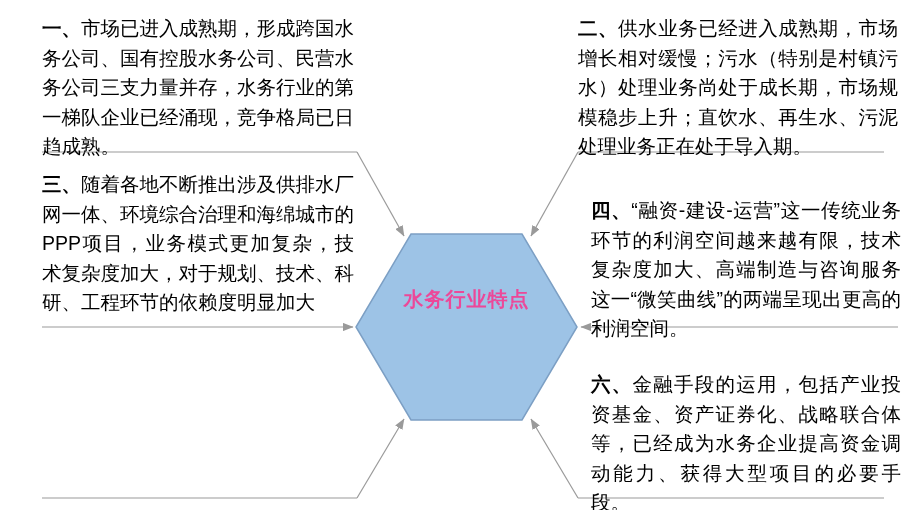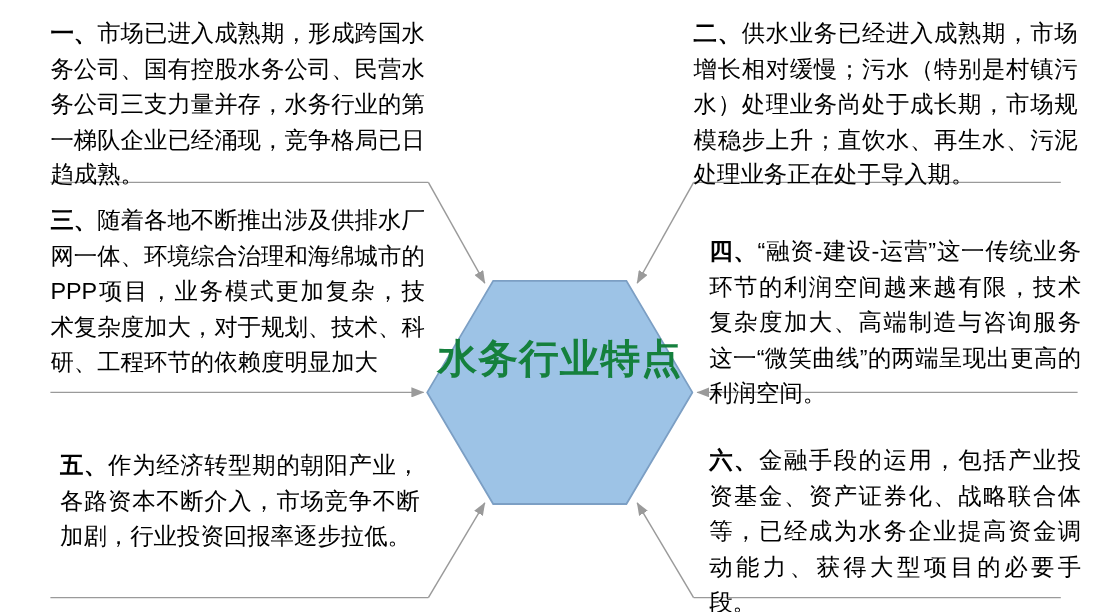--- a/index.html
+++ b/index.html
@@ -62,23 +62,23 @@
   }
   #hex-label {
     position: absolute;
     left: 0;
     top: 0;
     width: 223px;
     height: 132px;
     display: flex;
     align-items: center;
     justify-content: center;
-    font-size: 33px;
+    font-size: 20px;
     font-weight: bold;
-    color: #15803d;
+    color: #ec4899;
     letter-spacing: 1px;
     font-family: "Liberation Sans", "DejaVu Sans", sans-serif;
   }
 </style>
 </head>
 <body>
 
 <div id="canvas">
 
   <svg id="connector-layer" viewBox="0 0 923 510" width="923" height="510">
@@ -118,21 +118,20 @@
   </svg>
 
   <div class="text-block" id="block-1"><b>一、</b><span>市场已进入成熟期，形成跨国水务公司、国有控股水务公司、民营水务公司三支力量并存，水务行业的第一梯队企业已经涌现，竞争格局已日趋成熟。</span></div>
 
   <div class="text-block" id="block-3"><b>三、</b><span>随着各地不断推出涉及供排水厂网一体、环境综合治理和海绵城市的PPP项目，业务模式更加复杂，技术复杂度加大，对于规划、技术、科研、工程环节的依赖度明显加大</span></div>
 
   <div class="text-block" id="block-2"><b>二、</b><span>供水业务已经进入成熟期，市场增长相对缓慢；污水（特别是村镇污水）处理业务尚处于成长期，市场规模稳步上升；直饮水、再生水、污泥处理业务正在处于导入期。</span></div>
 
   <div class="text-block" id="block-4"><b>四、</b><span>“融资-建设-运营”这一传统业务环节的利润空间越来越有限，技术复杂度加大、高端制造与咨询服务这一“微笑曲线”的两端呈现出更高的利润空间。</span></div>
 
-  <div class="text-block" id="block-5"><b>五、</b><span>作为经济转型期的朝阳产业，各路资本不断介入，市场竞争不断加剧，行业投资回报率逐步拉低。</span></div>
 
   <div class="text-block" id="block-6"><b>六、</b><span>金融手段的运用，包括产业投资基金、资产证券化、战略联合体等，已经成为水务企业提高资金调动能力、获得大型项目的必要手段。</span></div>
 
   <div id="hexagon">
     <svg class="hex-shape" viewBox="0 0 223 188" width="223" height="188">
       <polygon points="56,1 167,1 222,94 167,187 56,187 1,94" fill="#9DC3E6" stroke="#7C9FC4" stroke-width="1.5"></polygon>
     </svg>
     <div id="hex-label">水务行业特点</div>
   </div>
 

